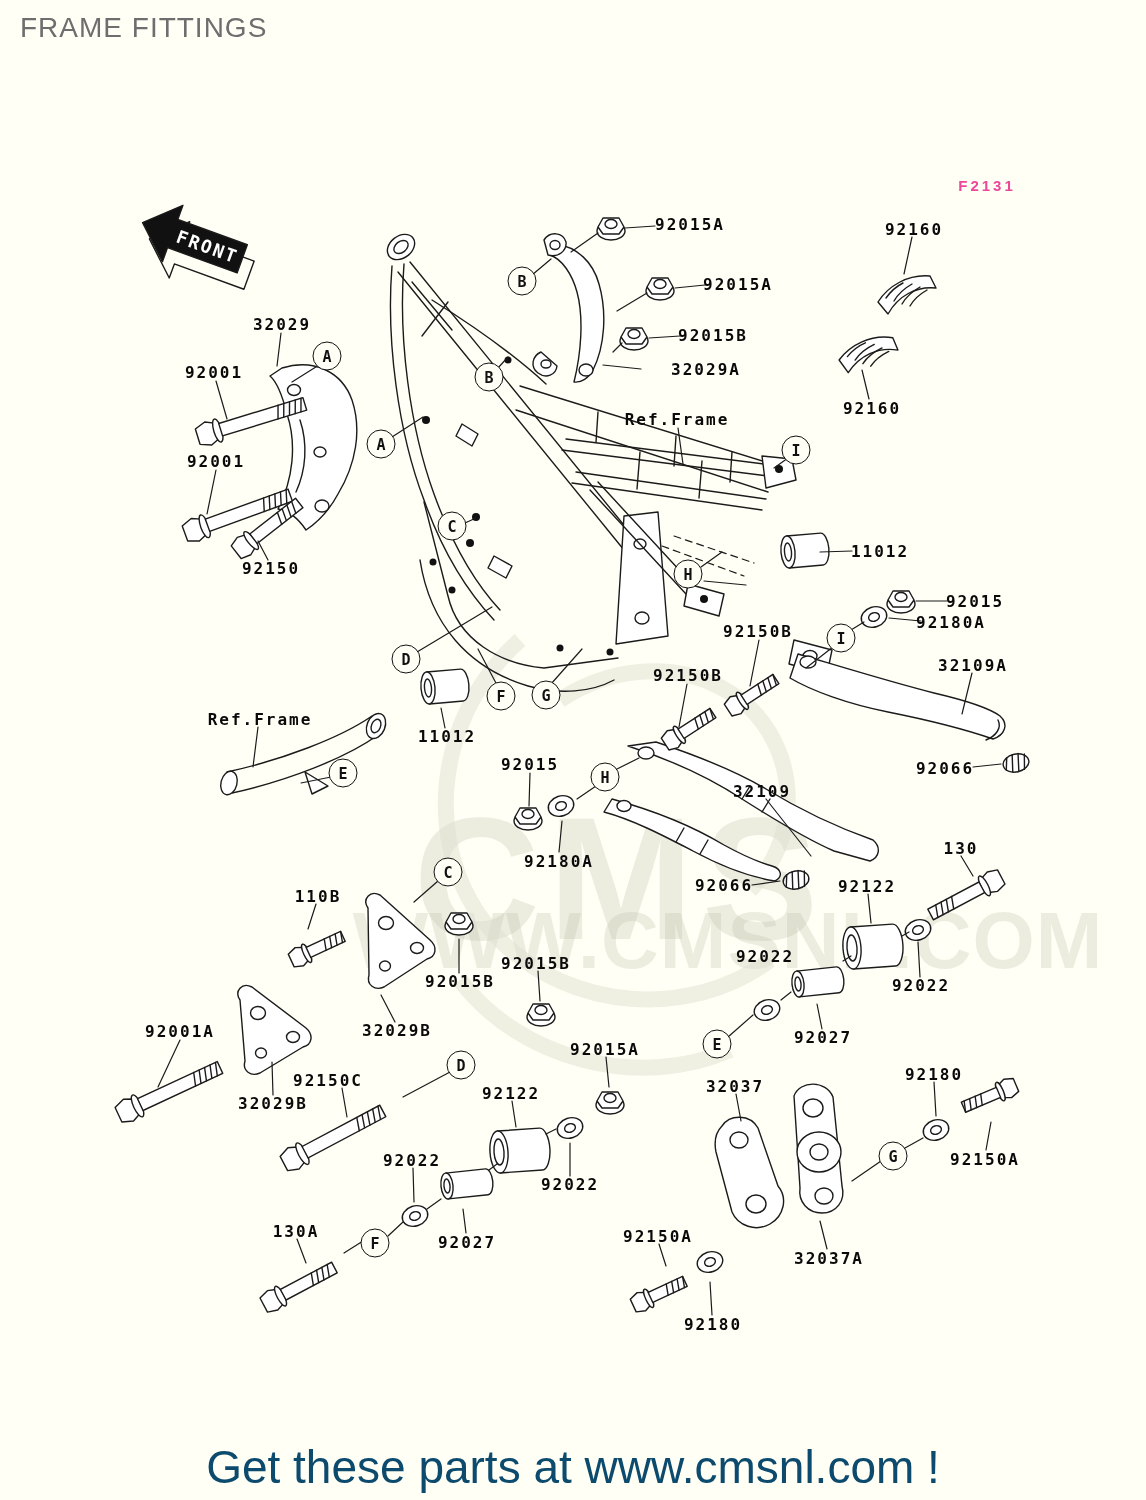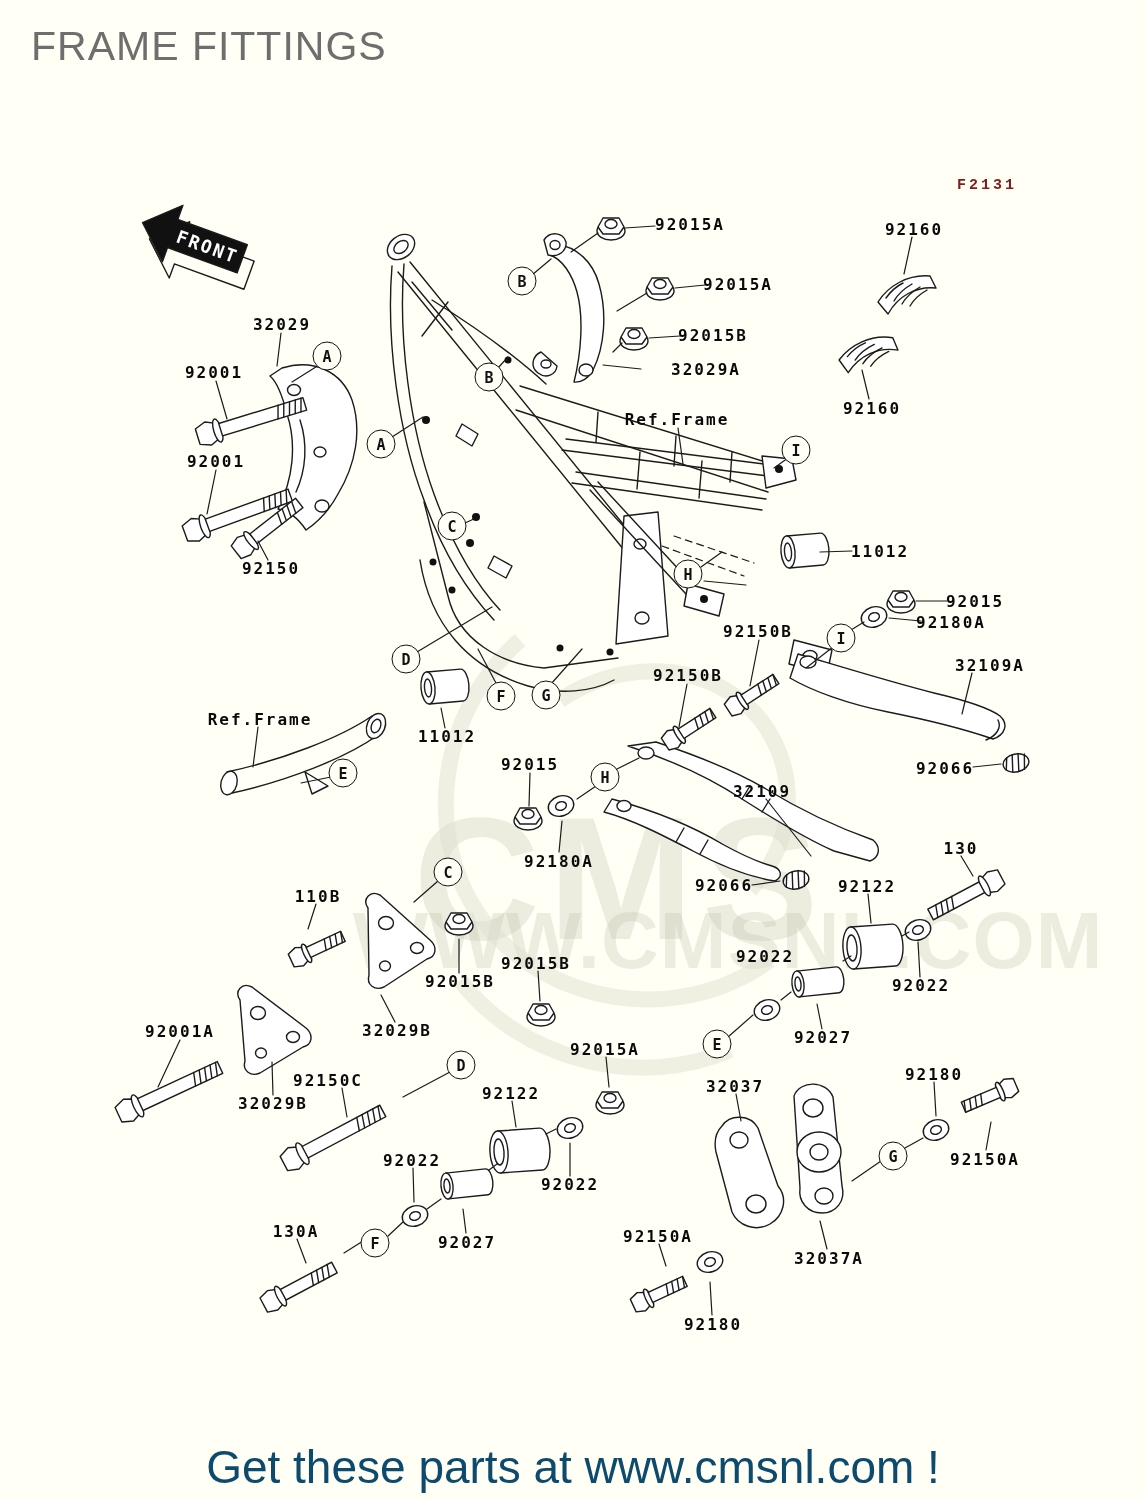--- a/index.html
+++ b/index.html
@@ -5,24 +5,24 @@
   html,body{margin:0;padding:0;}
   body{width:1146px;height:1500px;background:#fffff5;font-family:"DejaVu Sans Mono",monospace;}
   .stage{position:relative;width:1146px;height:1500px;overflow:hidden;background:#fffff5;}
   .wm-brand{position:absolute;left:620px;top:878px;transform:translate(-50%,-50%);
     font-family:"Liberation Sans",sans-serif;font-weight:bold;font-size:175px;
     color:rgba(196,196,178,0.33);letter-spacing:8px;z-index:1;white-space:nowrap;}
   .wm-url{position:absolute;left:728px;top:941px;transform:translate(-50%,-50%);
     font-family:"Liberation Sans",sans-serif;font-weight:bold;font-size:80px;
     color:rgba(196,196,178,0.33);letter-spacing:1px;z-index:1;white-space:nowrap;}
   svg.art{position:absolute;left:0;top:0;z-index:2;}
-  .page-title{position:absolute;left:20px;top:12px;margin:11px;font-family:"Liberation Sans",sans-serif;
-    font-weight:400;font-size:41px;color:#6e6e6e;letter-spacing:1px;z-index:4;}
-  .figcode{position:absolute;transform:translate(-50%,-50%);font-family:Liberation Mono, monospace;
-    font-weight:bold;font-size:15px;letter-spacing:3px;color:#7f1d1d;z-index:4;white-space:nowrap;text-align:center;}
+  .page-title{position:absolute;left:20px;top:12px;margin:0;font-family:"Liberation Sans",sans-serif;
+    font-weight:400;font-size:28px;color:#6e6e6e;letter-spacing:1px;z-index:4;}
+  .figcode{position:absolute;transform:translate(-50%,-50%);font-family:Liberation Sans, sans-serif;
+    font-weight:bold;font-size:15px;letter-spacing:3px;color:#ec4899;z-index:4;white-space:nowrap;text-align:center;}
   .plabel{position:absolute;transform:translate(-50%,-50%);font-family:"DejaVu Sans Mono",monospace;
     font-weight:bold;font-size:16px;letter-spacing:2px;color:#0a0a0a;white-space:nowrap;z-index:4;}
   .callout{position:absolute;width:27px;height:27px;border:1.6px solid #111;border-radius:50%;
     background:#fffff5;transform:translate(-50%,-50%);display:flex;align-items:center;justify-content:center;
     font-family:"DejaVu Sans Mono",monospace;font-weight:bold;font-size:15px;color:#111;z-index:3;}
   .banner{position:absolute;left:0;right:0;bottom:6px;text-align:center;
     font-family:"Liberation Sans",sans-serif;font-size:46px;color:#cc0000;z-index:5;white-space:nowrap;}
 </style>
 </head>
 <body>
@@ -303,21 +303,21 @@
       <span class="plabel" style="left: 738px; top: 284px;">92015A</span>
       <span class="plabel" style="left: 713px; top: 335px;">92015B</span>
       <span class="plabel" style="left: 706px; top: 369px;">32029A</span>
       <span class="plabel" style="left: 677px; top: 419px;">Ref.Frame</span>
       <span class="plabel" style="left: 914px; top: 229px;">92160</span>
       <span class="plabel" style="left: 872px; top: 408px;">92160</span>
       <span class="plabel" style="left: 880px; top: 551px;">11012</span>
       <span class="plabel" style="left: 975px; top: 601px;">92015</span>
       <span class="plabel" style="left: 951px; top: 622px;">92180A</span>
       <span class="plabel" style="left: 758px; top: 631px;">92150B</span>
-      <span class="plabel" style="left: 973px; top: 665px; margin-left: 17px;">32109A</span>
+      <span class="plabel" style="left: 973px; top: 665px;">32109A</span>
       <span class="plabel" style="left: 688px; top: 675px;">92150B</span>
       <span class="plabel" style="left: 530px; top: 764px;">92015</span>
       <span class="plabel" style="left: 559px; top: 861px;">92180A</span>
       <span class="plabel" style="left: 762px; top: 791px;">32109</span>
       <span class="plabel" style="left: 724px; top: 885px;">92066</span>
       <span class="plabel" style="left: 945px; top: 768px;">92066</span>
       <span class="plabel" style="left: 961px; top: 848px;">130</span>
       <span class="plabel" style="left: 867px; top: 886px;">92122</span>
       <span class="plabel" style="left: 921px; top: 985px;">92022</span>
       <span class="plabel" style="left: 765px; top: 956px;">92022</span>

